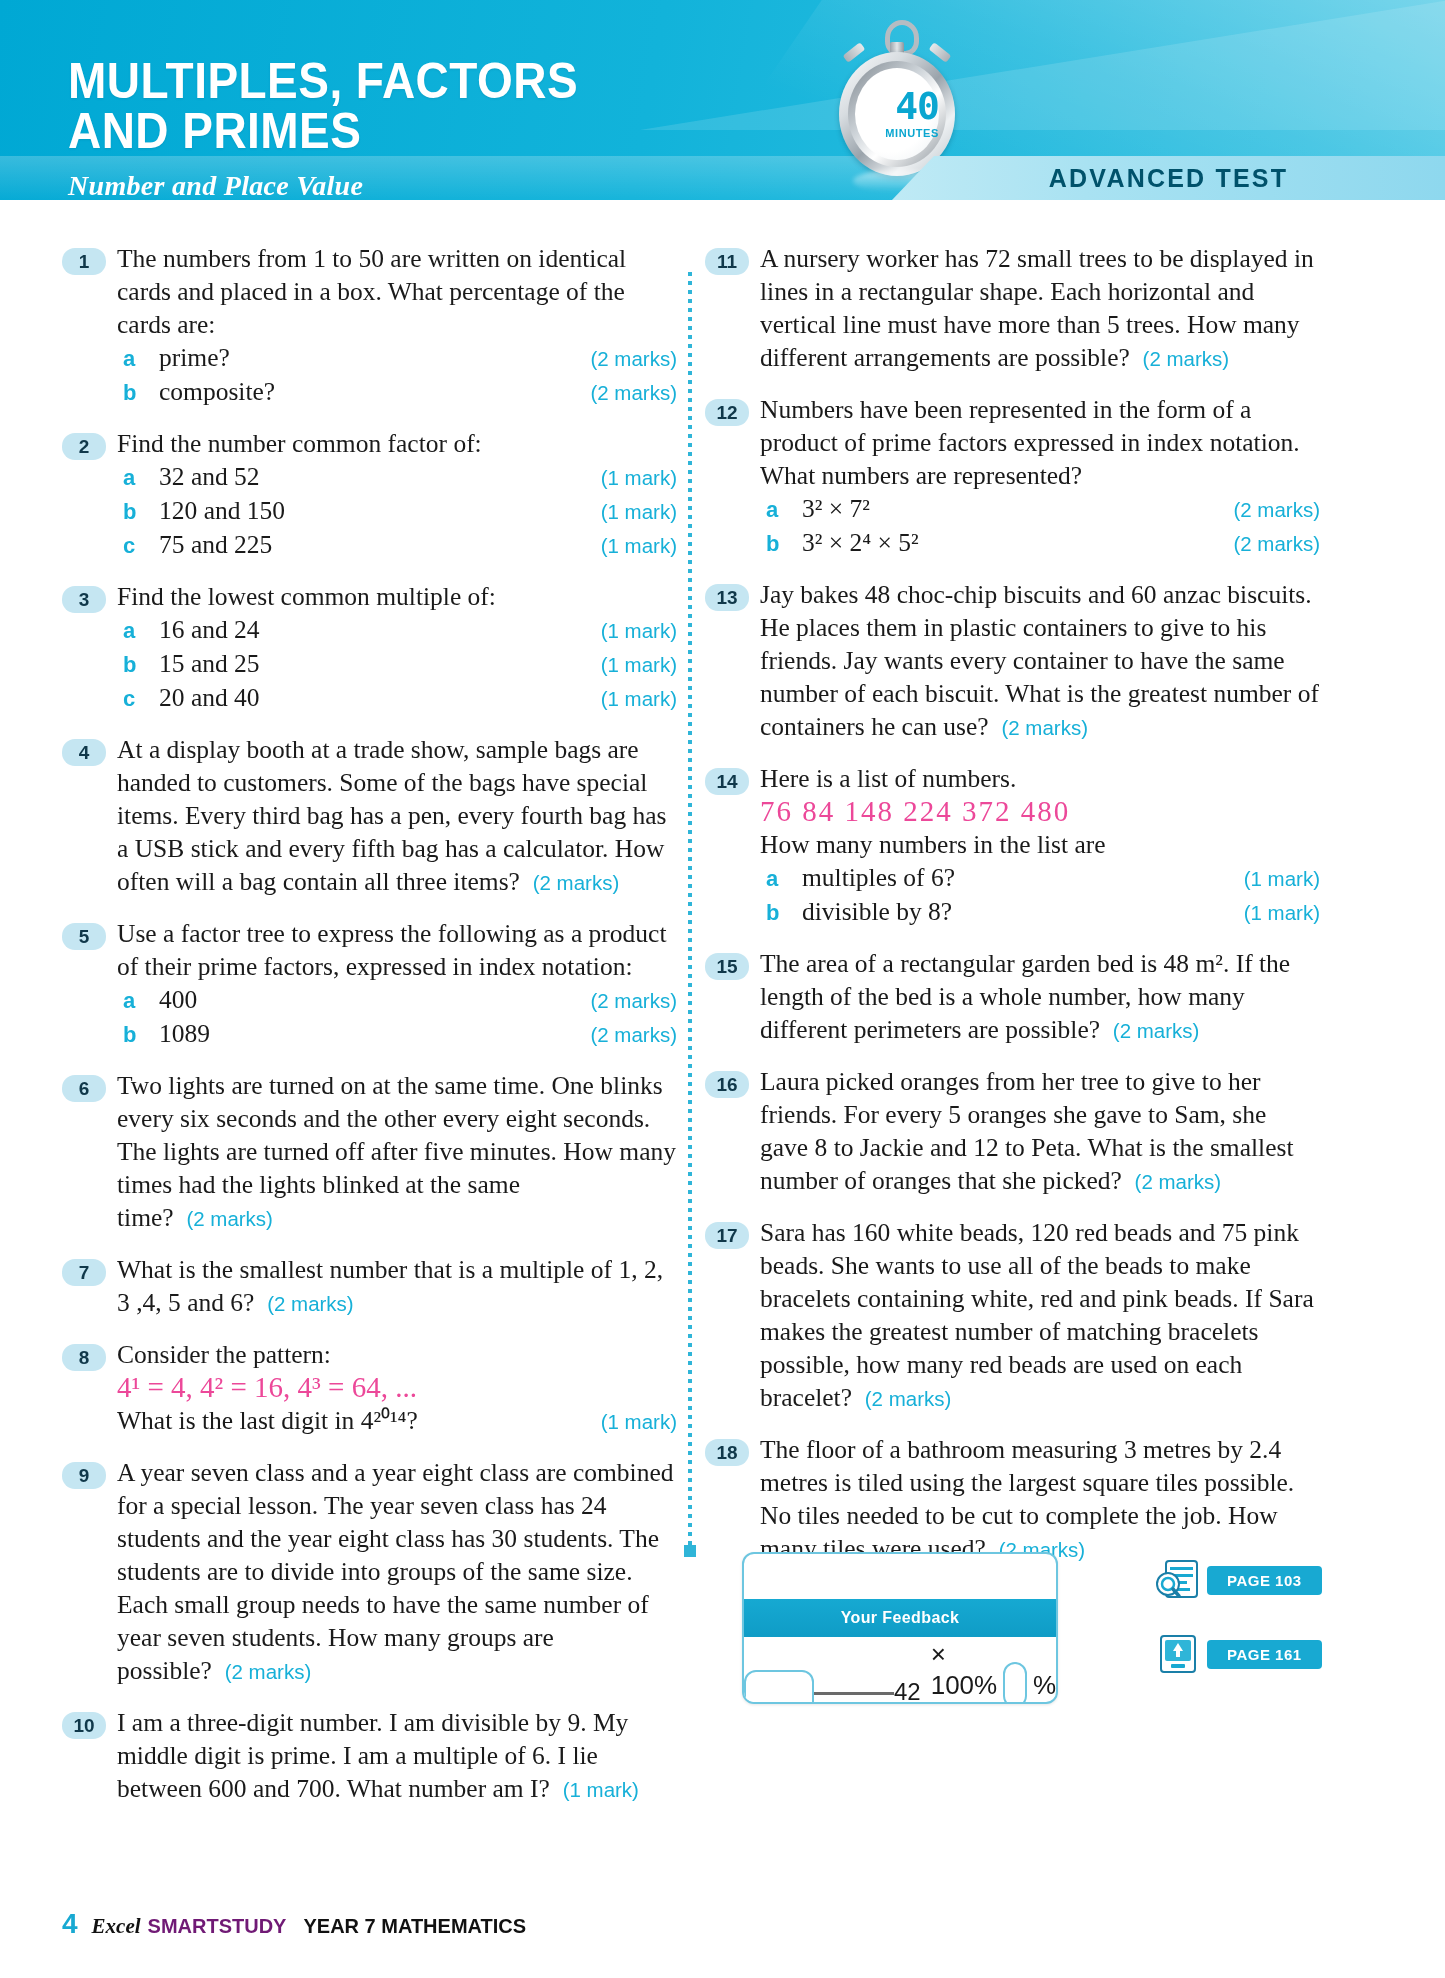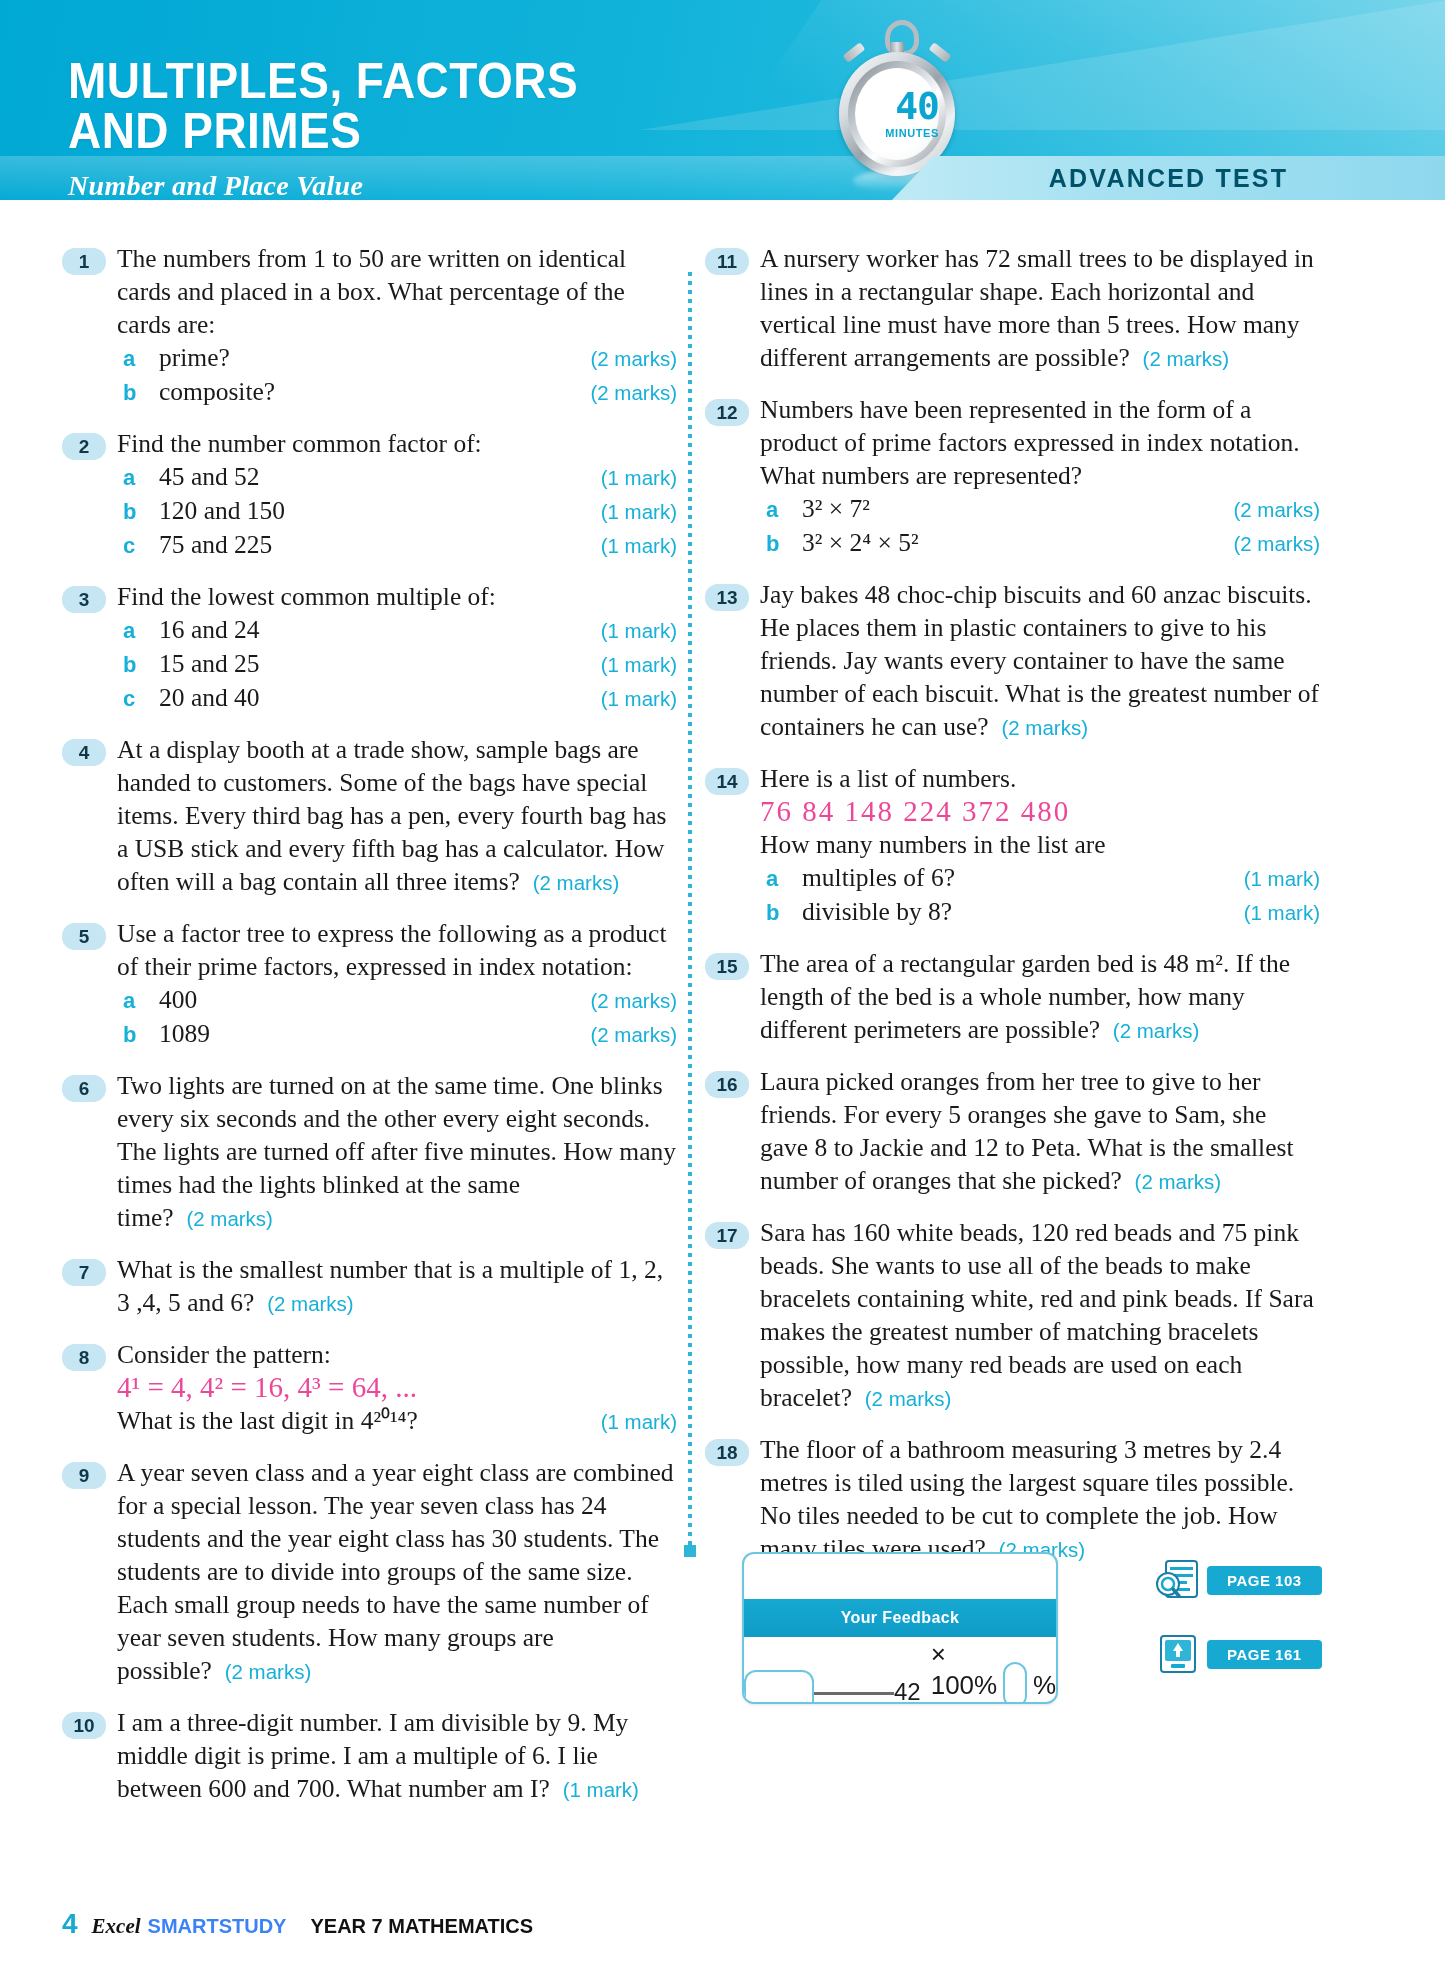--- a/index.html
+++ b/index.html
@@ -311,22 +311,22 @@
     font-weight:bold;
     font-style:italic;
     font-size:21px;
     color:#111111;
     margin-right:7px;
   }
   .footer-smart {
     font-family:"Liberation Sans", sans-serif;
     font-weight:bold;
     font-size:20px;
-    color:#3b82f6;
-    margin-right:24px;
+    color:#701a75;
+    margin-right:17px;
   }
   .footer-rest {
     font-family:"Liberation Sans", sans-serif;
     font-weight:bold;
     font-size:20px;
     color:#111111;
   }
 </style>
 </head>
 <body>
@@ -382,21 +382,21 @@
             <span class="marks">(2 marks)</span>
           </div>
         </div>
       </div>
       <div class="q">
         <div class="q-num">2</div>
         <div class="q-body">
           <div class="q-text"><span>Find the number common factor of:</span></div>
           <div class="sub">
             <span class="sub-letter">a</span>
-            <span class="sub-body">45 and 52</span>
+            <span class="sub-body">32 and 52</span>
             <span class="marks">(1 mark)</span>
           </div>
           <div class="sub">
             <span class="sub-letter">b</span>
             <span class="sub-body">120 and 150</span>
             <span class="marks">(1 mark)</span>
           </div>
           <div class="sub">
             <span class="sub-letter">c</span>
             <span class="sub-body">75 and 225</span>

